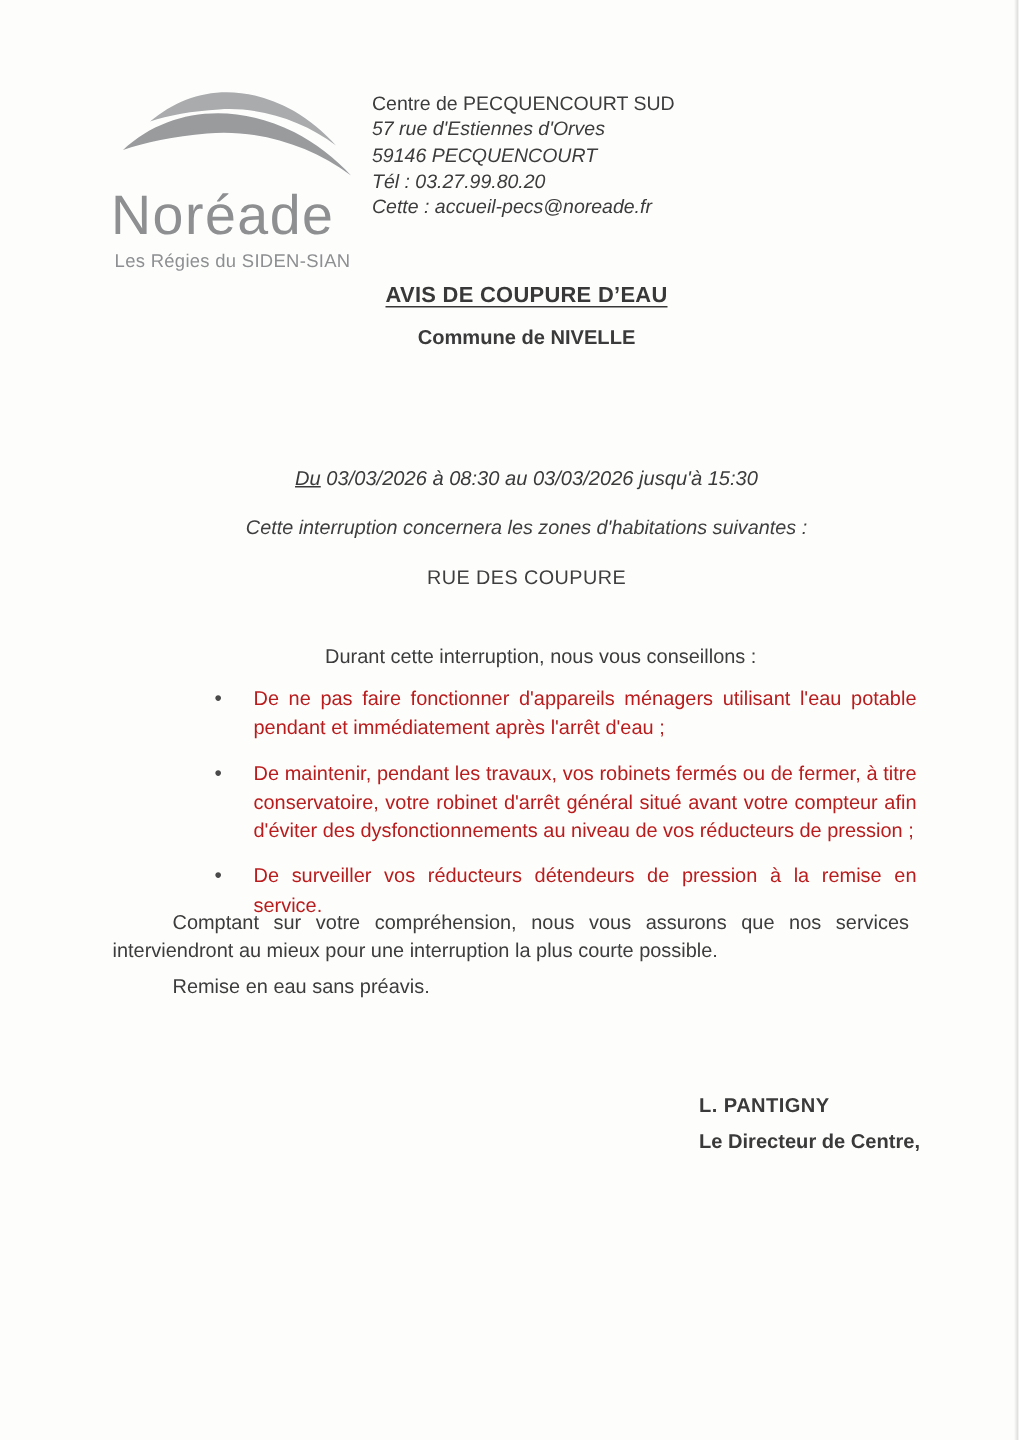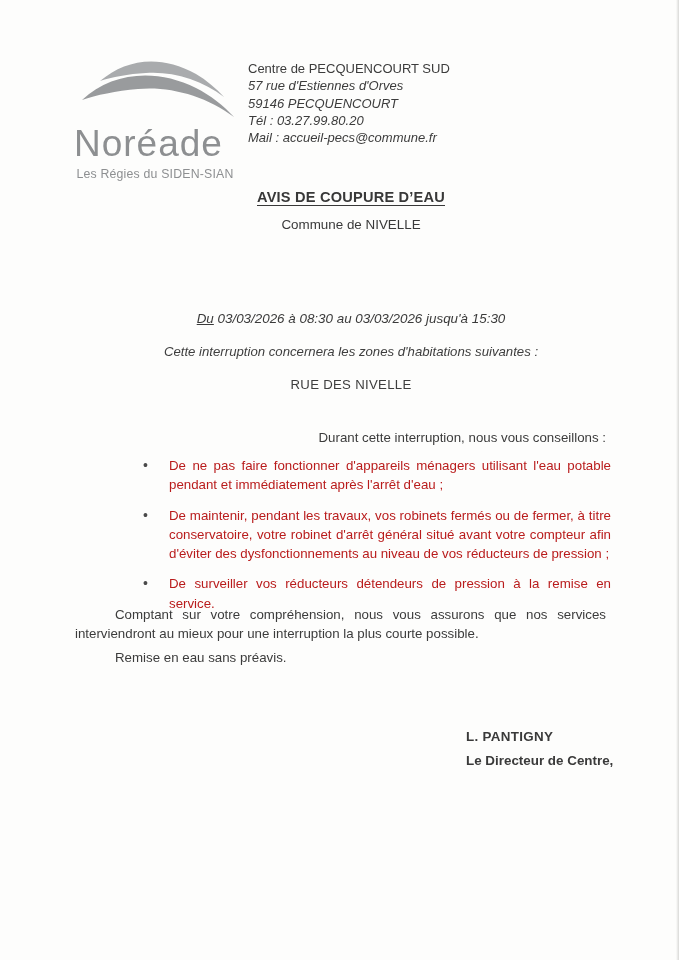--- a/index.html
+++ b/index.html
@@ -39,34 +39,34 @@
   }
 
   
   .contact { position: absolute; left: 248px; top: 60px; font-size: 13px; line-height: 17.3px; color: #3c3c3c; }
   .contact .it { font-style: italic; }
 
   
   .centered { position: absolute; left: 75px; width: 552px; text-align: center; }
   .doc-title { top: 189px; font-size: 14.6px; font-weight: bold; letter-spacing: 0.2px; color: #383838; }
   .doc-title span { text-decoration: underline; text-underline-offset: 3px; }
-  .commune  { top: 217px; font-size: 13.4px; font-weight: normal; color: #3a3a3a; }
+  .commune  { top: 217px; font-size: 13.4px; font-weight: bold; color: #3a3a3a; }
   .dateline { top: 311px; font-size: 13.4px; font-style: italic; color: #3a3a3a; }
   .dateline .u { text-decoration: underline; }
   .zones    { top: 344px; font-size: 13.2px; font-style: italic; }
   .street   { top: 377px; font-size: 13.2px; letter-spacing: 0.3px; }
 
   
   .para {
     position: absolute; left: 75px; width: 531px;
     font-size: 13.3px; line-height: 19.3px; text-align: justify; color: #3c3c3c;
   }
   .indent { text-indent: 40px; }
   .intro   { top: 251px; }
-  .advice  { top: 428px; text-align: right; }
+  .advice  { top: 428px; text-align: center; }
   .closing { top: 605px; }
   .notice  { top: 648px; text-align: left; }
 
   .bullets {
     position: absolute; left: 137px; top: 452px; width: 470px;
     margin: 4px; padding: 0; list-style: none;
     font-size: 13.3px; line-height: 19.3px; color: #b91c1c;
   }
   .bullets li {
     position: relative; padding-left: 28px; margin-bottom: 11px;
@@ -98,35 +98,35 @@
     <div class="logo-word">Noréade</div>
     <div class="logo-rule"></div>
     <div class="logo-tagline">Les Régies du SIDEN-SIAN</div>
   </div>
 
   <div class="contact">
     <div>Centre de PECQUENCOURT SUD</div>
     <div class="it">57 rue d'Estiennes d'Orves</div>
     <div class="it">59146 PECQUENCOURT</div>
     <div class="it">Tél : 03.27.99.80.20</div>
-    <div class="it">Mail : accueil-pecs@commune.fr</div>
+    <div class="it">Cette : accueil-pecs@noreade.fr</div>
   </div>
 
   <div class="centered doc-title">
     <span>AVIS DE COUPURE D’EAU</span>
   </div>
   <div class="centered commune">Commune de NIVELLE</div>
 
 
   <div class="centered dateline">
     <span class="u">Du</span><span> 03/03/2026 à 08:30 au 03/03/2026 jusqu'à 15:30</span>
   </div>
 
   <div class="centered zones">Cette interruption concernera les zones d'habitations suivantes :</div>
-  <div class="centered street">RUE DES NIVELLE</div>
+  <div class="centered street">RUE DES COUPURE</div>
 
   <div class="para advice indent">Durant cette interruption, nous vous conseillons :</div>
 
   <ul class="bullets">
     <li>De ne pas faire fonctionner d'appareils ménagers utilisant l'eau potable pendant et immédiatement après l'arrêt d'eau ;</li>
     <li>De maintenir, pendant les travaux, vos robinets fermés ou de fermer, à titre conservatoire, votre robinet d'arrêt général situé avant votre compteur afin d'éviter des dysfonctionnements au niveau de vos réducteurs de pression ;</li>
     <li>De surveiller vos réducteurs détendeurs de pression à la remise en service.</li>
   </ul>
 
   <div class="para notice indent">Remise en eau sans préavis.</div>

